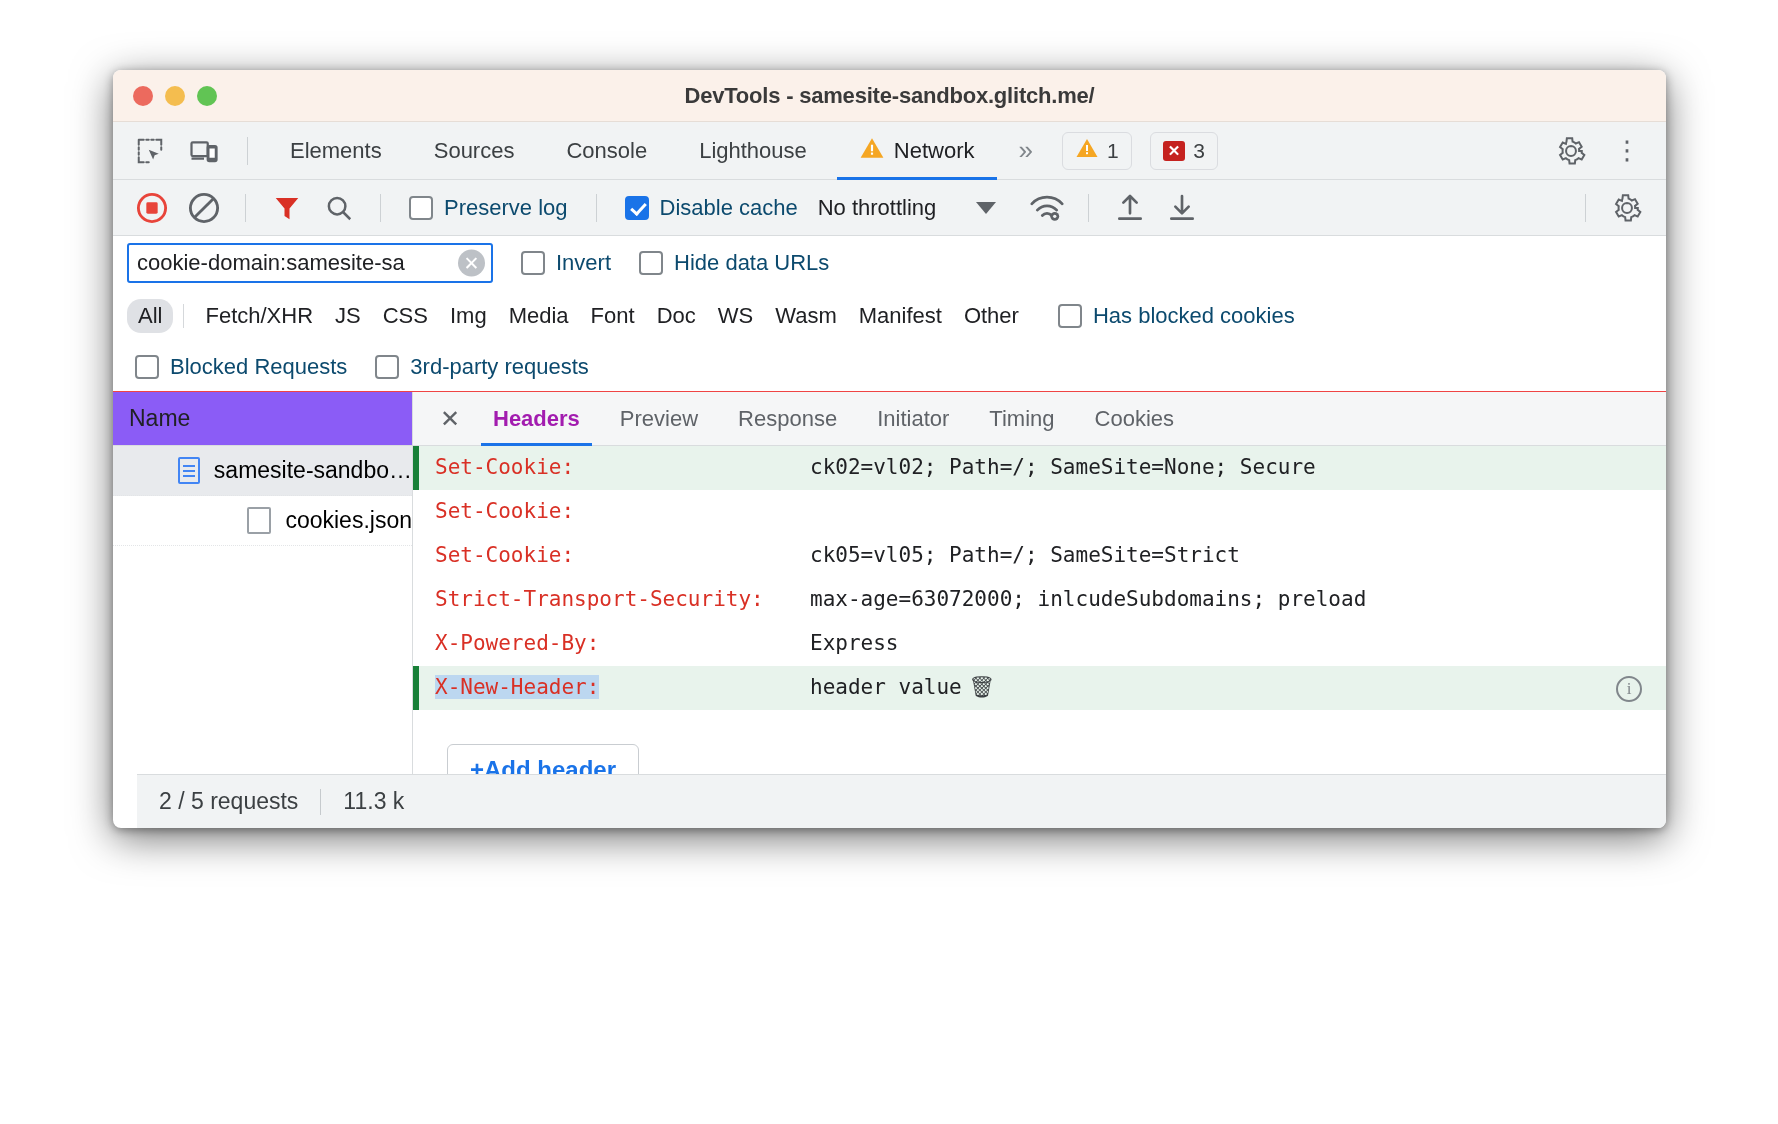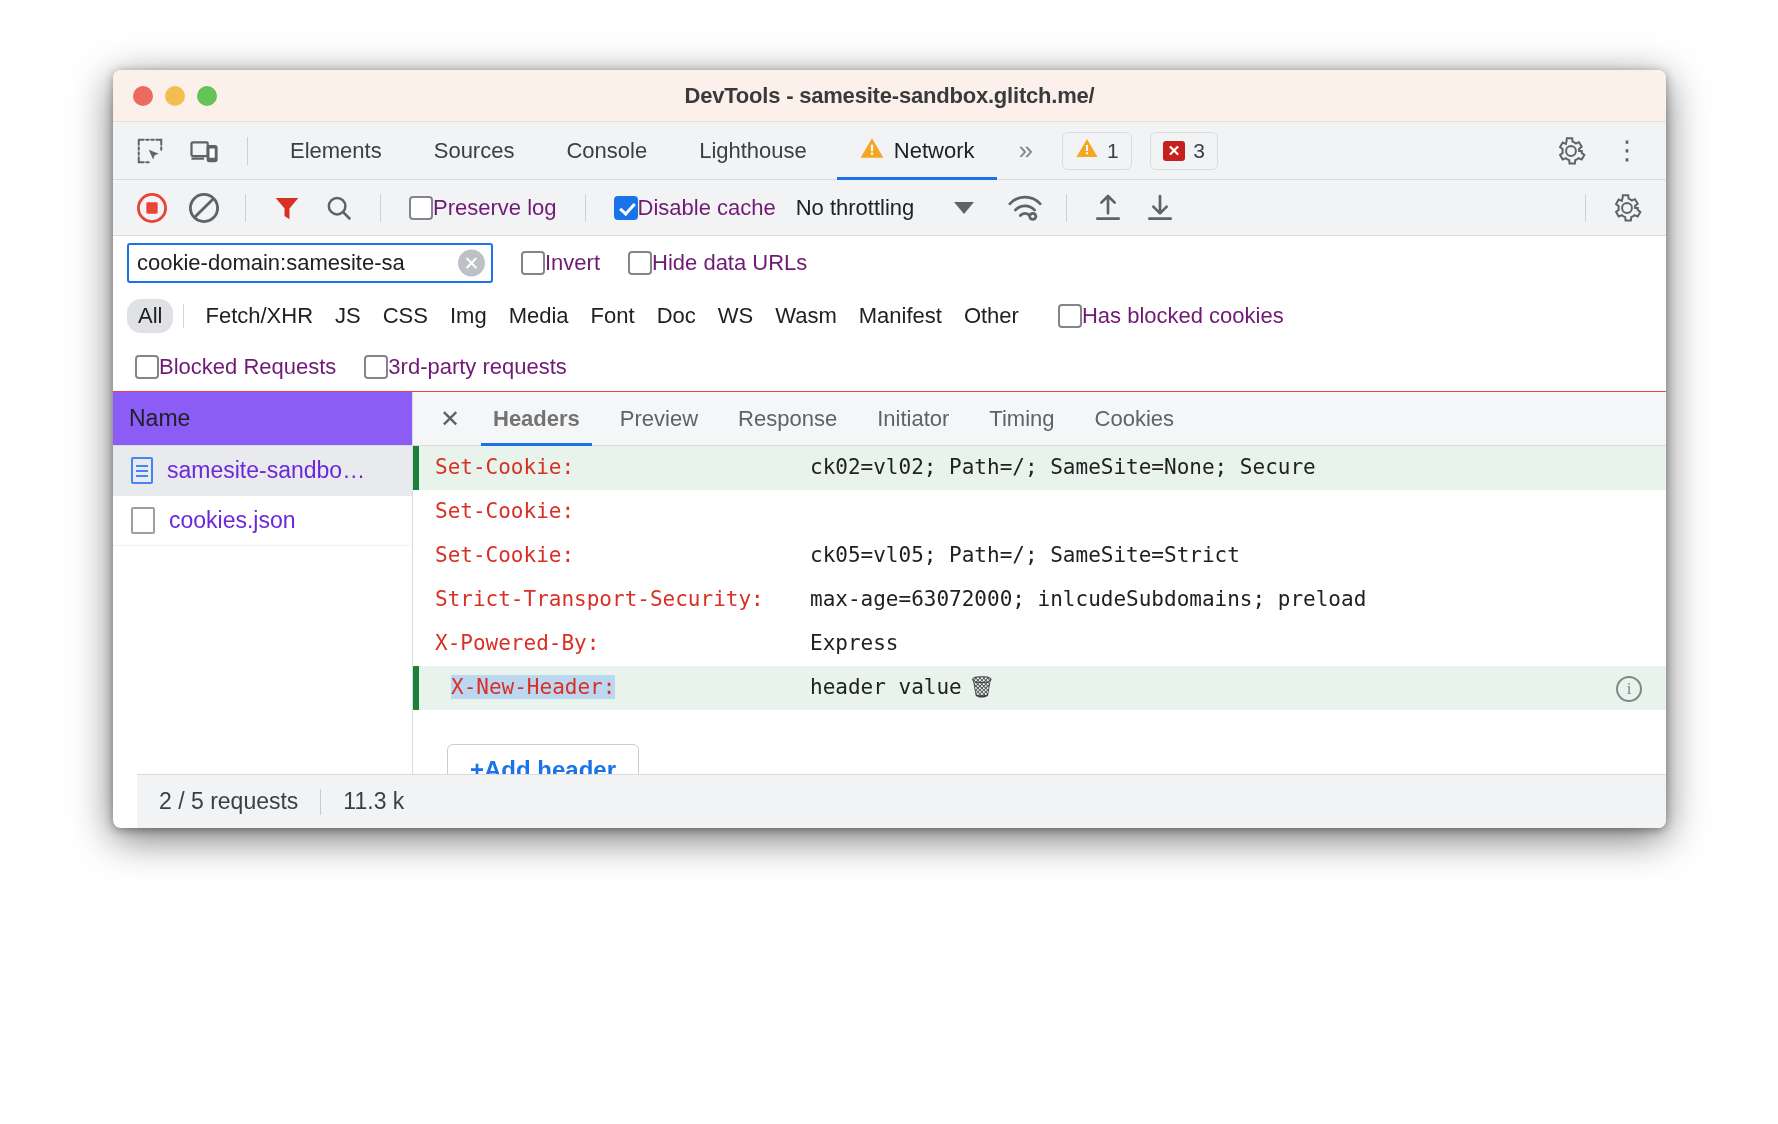--- a/index.html
+++ b/index.html
@@ -96,22 +96,22 @@
     height: 56px; background: #f1f3f4;
     border-bottom: 1px solid #d9dcde;
     display: flex; align-items: center; padding: 0 16px; gap: 6px;
   }
   .ic-btn {
     width: 46px; height: 44px;
     display: flex; align-items: center; justify-content: center;
     color: #5f6368;
   }
   .chk-wrap {
-    display: flex; align-items: center; 
-    font-size: 22px; color: #701a75; padding: 0 10px;
+    display: flex; align-items: center; gap: 11px;
+    font-size: 22px; color: #0c4a6e; padding: 0 10px;
     white-space: nowrap;
   }
   .chkbox {
     width: 24px; height: 24px; border: 2px solid #80868b;
     border-radius: 4px; background: #fff; flex: none;
   }
   .chkbox.checked {
     background: #1a73e8; border-color: #1a73e8;
     position: relative;
   }
@@ -185,22 +185,23 @@
   }
   .col-head {
     height: 54px; background: #8b5cf6;
     border-bottom: 1px solid #d9dcde;
     display: flex; align-items: center; padding-left: 16px;
     font-size: 23px; color: #202124;
   }
   .reqlist { flex: 1; }
   .req-row {
     height: 50px; display: flex; align-items: center; gap: 14px;
-    padding-left: 18px; font-size: 23px; color: #6d28d9;
+    padding-left: 18px; font-size: 23px; color: #000000;
     border-bottom: 1px dotted #e3e5e7;
+    justify-content: flex-end;
   }
   .req-row.selected { background: #e8eaed; }
   .doc-icon {
     width: 22px; height: 27px; border: 2px solid #4285f4;
     border-radius: 2px; display: flex; flex-direction: column;
     justify-content: center; gap: 3px; padding: 0 3px; flex: none;
   }
   .doc-icon i { display: block; height: 2px; background: #4285f4; }
   .json-icon {
     width: 24px; height: 27px; border: 2px solid #9aa0a6;
@@ -215,21 +216,21 @@
   }
   .close-x {
     width: 46px; height: 54px; display: flex; align-items: center;
     justify-content: center; font-size: 24px; color: #5f6368;
   }
   .dtab {
     height: 54px; display: flex; align-items: center;
     padding: 0 20px; font-size: 22px; color: #5f6368;
     position: relative; white-space: nowrap;
   }
-  .dtab.active { color: #737373; font-weight: bold; }
+  .dtab.active { color: #a21caf; font-weight: bold; }
   .dtab.active::after {
     content: ""; position: absolute; left: 8px; right: 8px; bottom: 0;
     height: 3px; background: #1a73e8;
   }
 
   .hdr-list { flex: 1; overflow: hidden; }
   .hdr-row {
     display: flex; align-items: flex-start;
     min-height: 44px; position: relative;
     padding: 7px 0 7px 22px;
@@ -238,21 +239,21 @@
   }
   .hdr-row.override { background: #e8f3ec; }
   .hdr-row.override::before {
     content: ""; position: absolute; left: 0; top: 0; bottom: 0;
     width: 6px; background: #188038;
   }
   .hdr-name {
     width: 375px; color: #d93025; flex: none;
     line-height: 1.42; word-break: break-word;
   }
-  .hdr-name .sel { background: #bcd7f0; margin-left: 16px; }
+  .hdr-name .sel { background: #bcd7f0; }
   .hdr-val {
     color: #202124; line-height: 1.42; flex: 1;
     white-space: pre-wrap; word-break: break-word;
     padding-right: 70px;
   }
   .trash { font-family: "DejaVu Sans", sans-serif; color: #3c4043; }
   .info-i {
     position: absolute; right: 24px; top: 10px;
     width: 26px; height: 26px; border: 2px solid #80868b;
     border-radius: 50%; color: #80868b; font-size: 17px;

